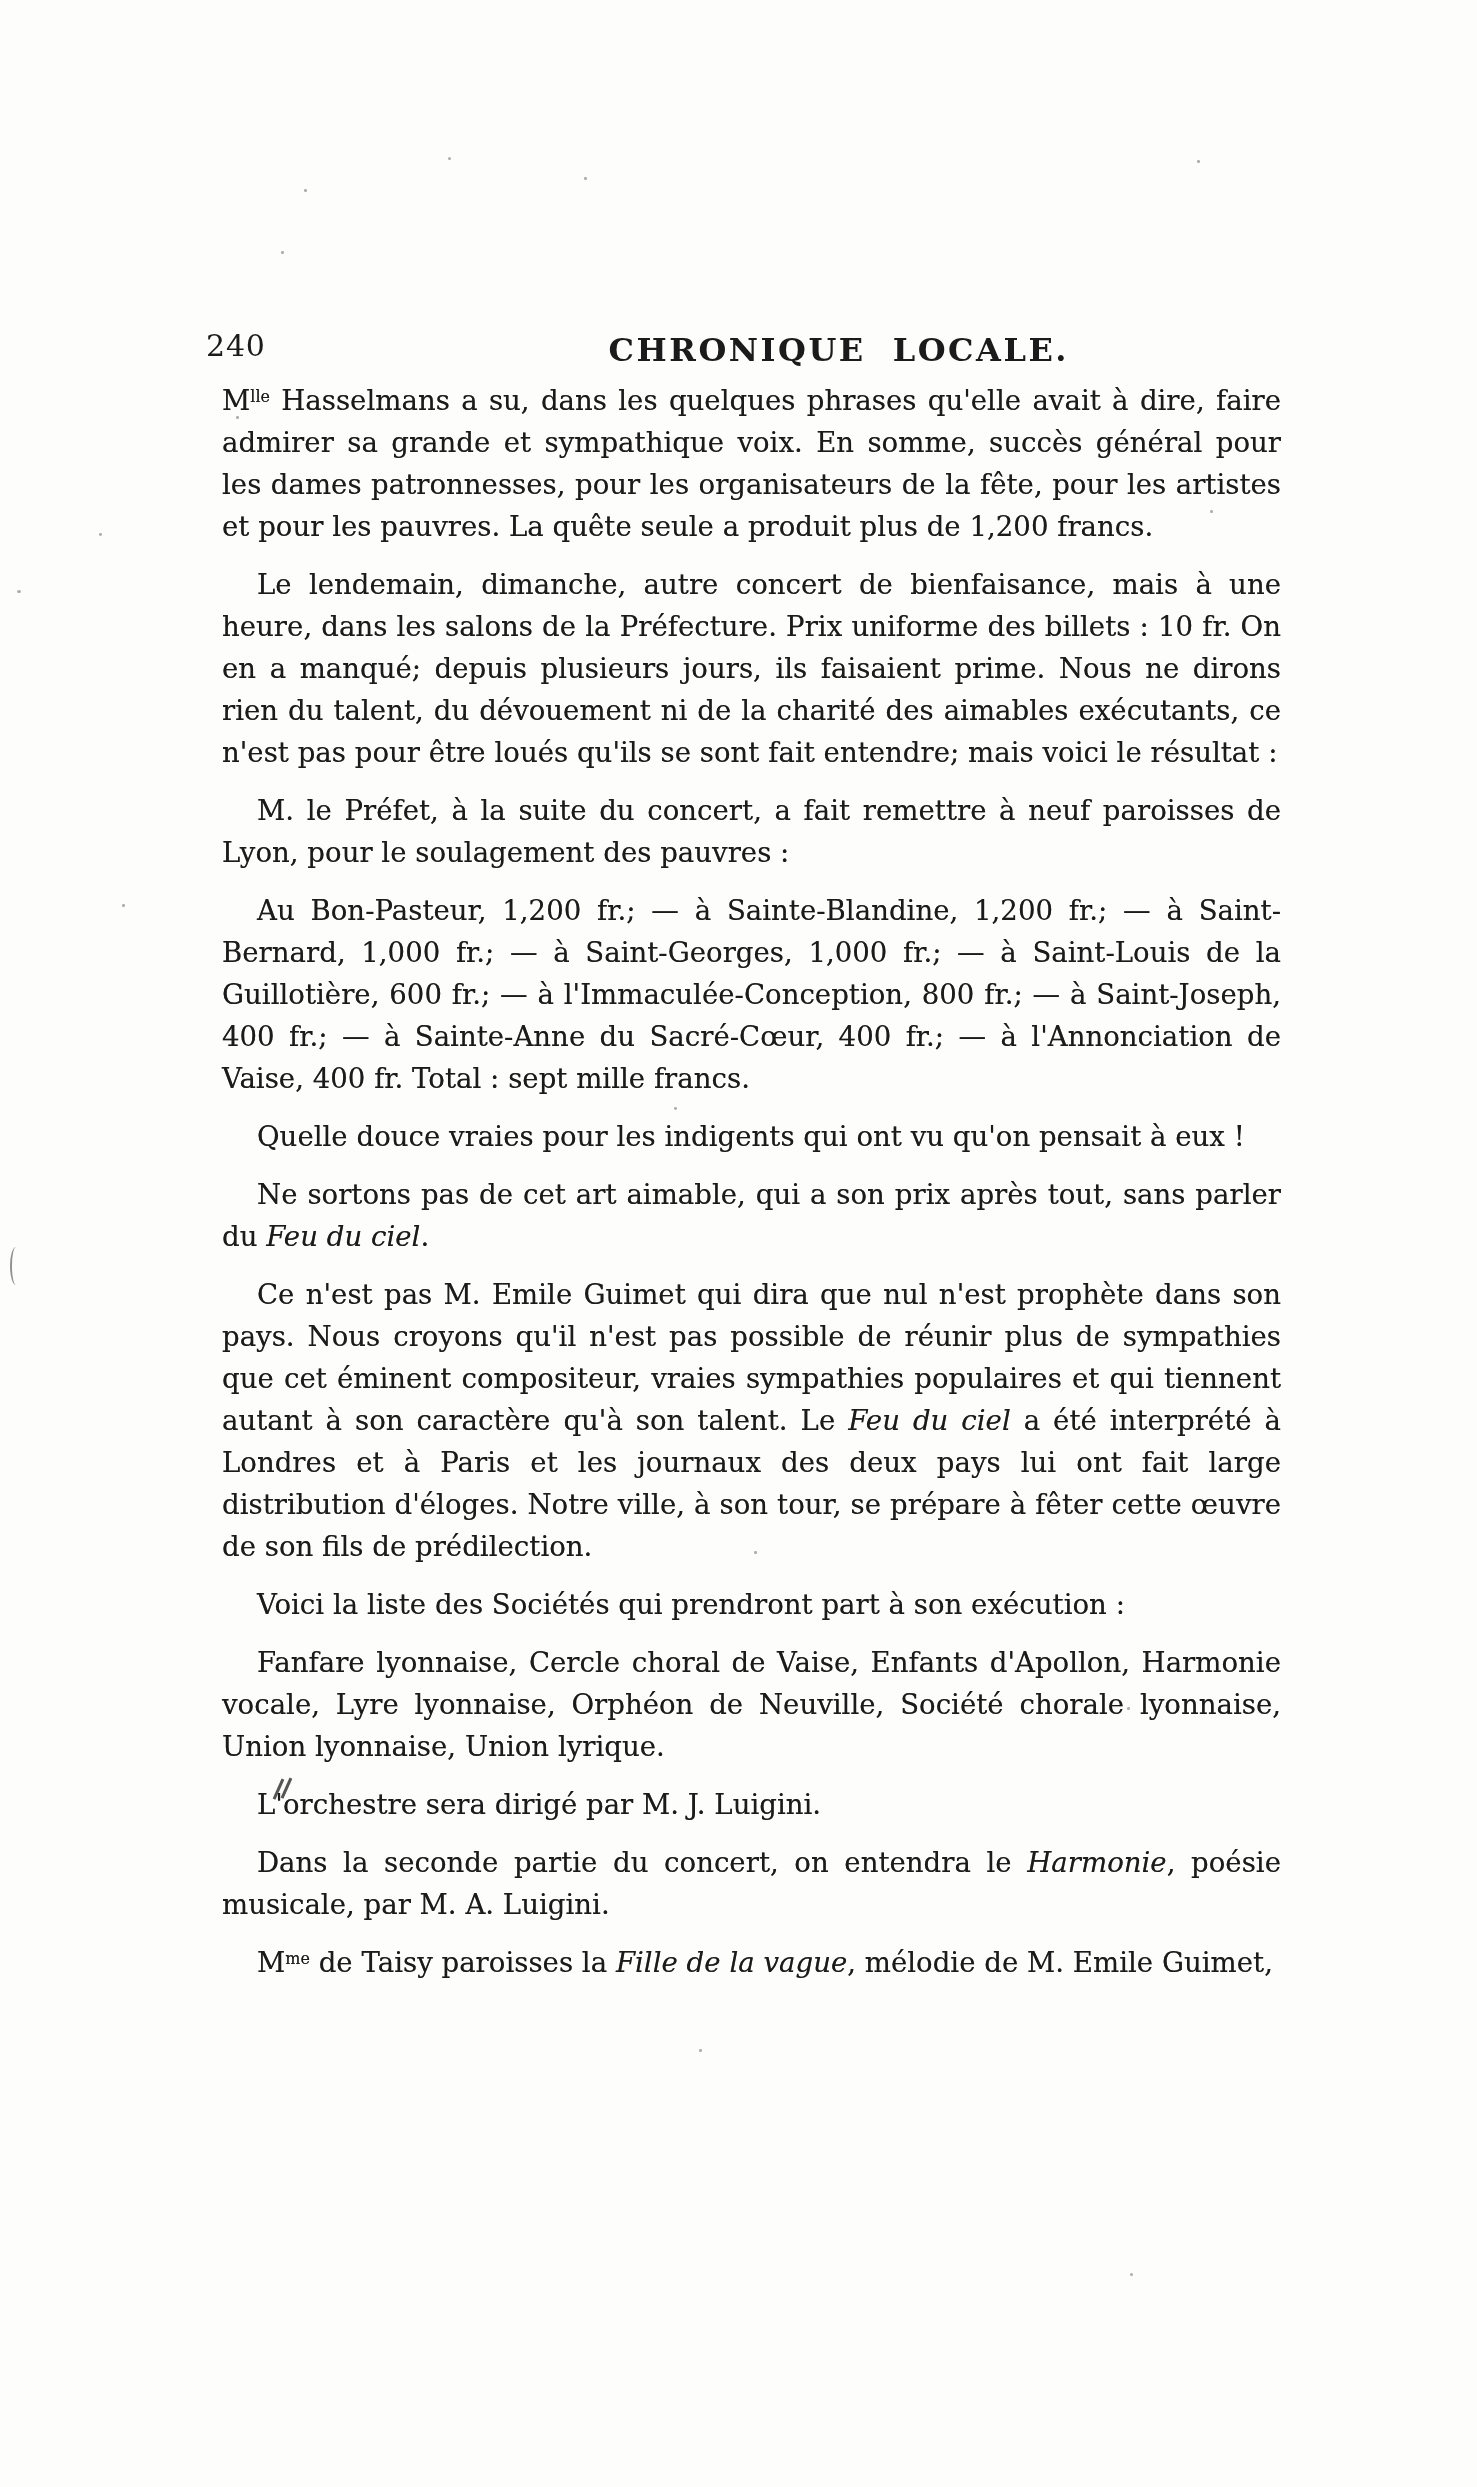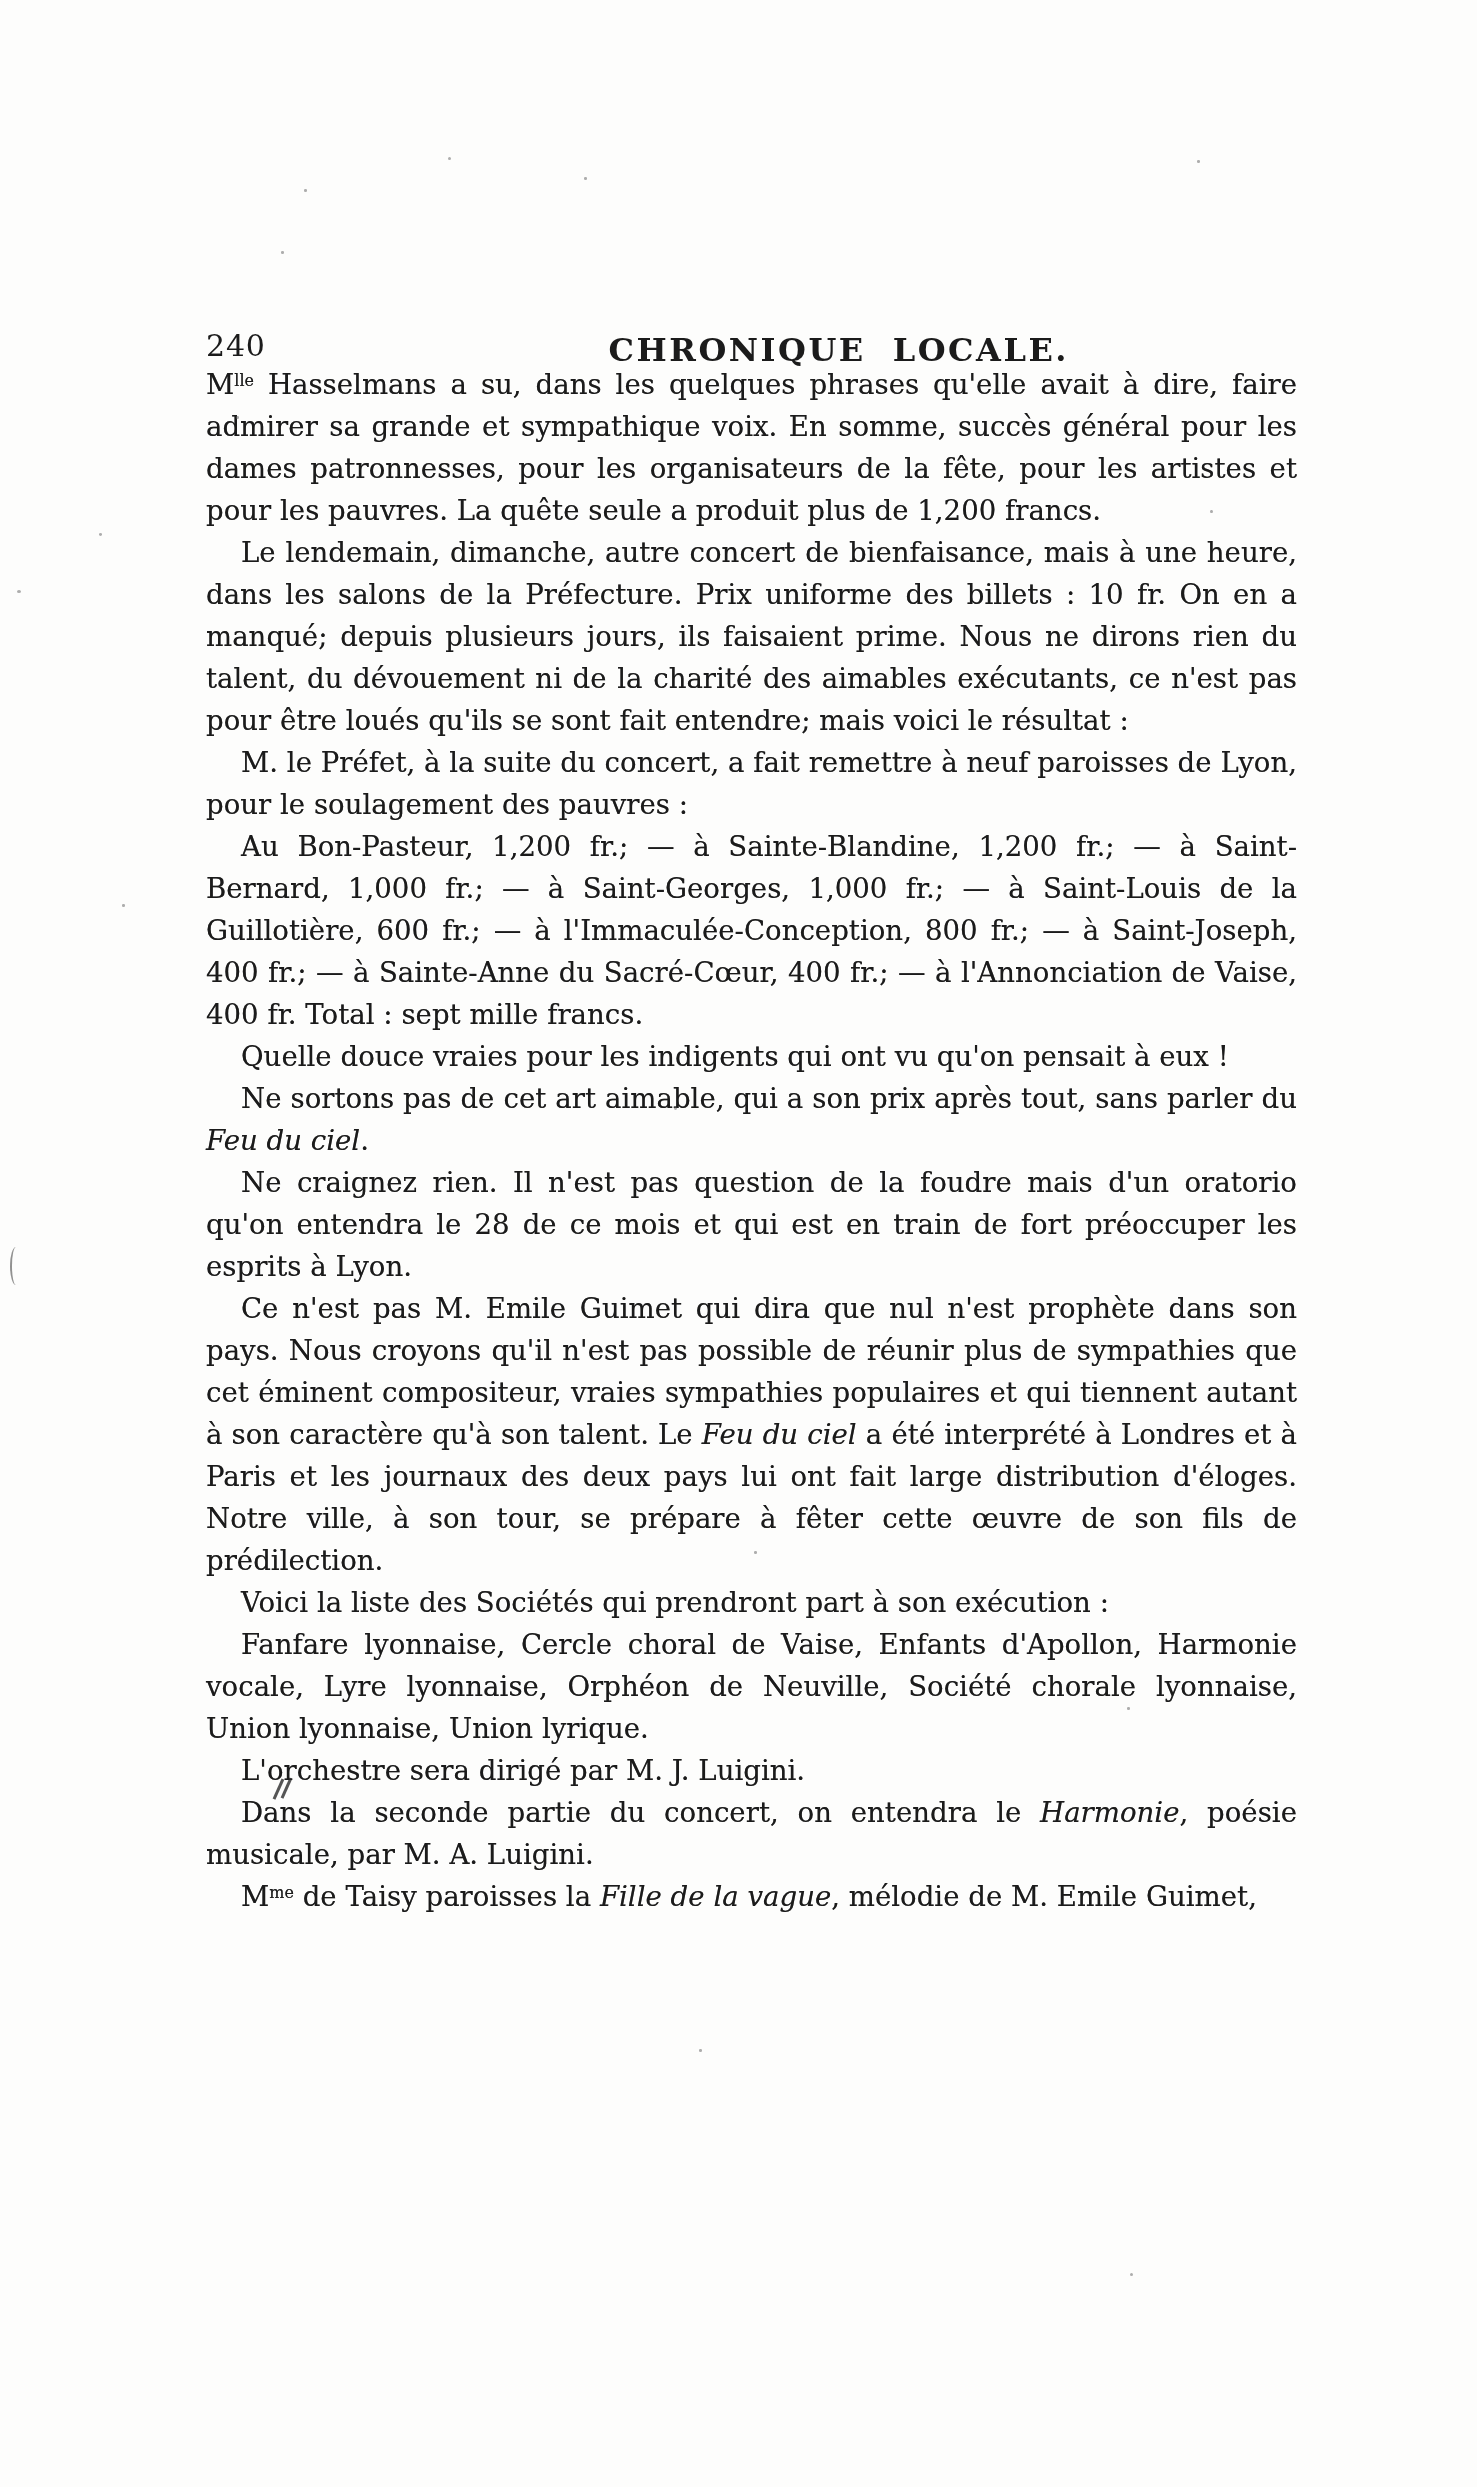--- a/index.html
+++ b/index.html
@@ -48,21 +48,21 @@
     position: absolute;
     top: 364px;
     left: 206px;
     width: 1091px;
     font-size: 27.6px;
     line-height: 42px;
     text-align: justify;
     text-shadow: 0 0 0.6px rgba(10,10,10,0.55);
   }
   .text-block p {
-    margin: 0;
+    margin: 16px;
     text-indent: 35px;
   }
   .text-block p.no-indent {
     text-indent: 0;
   }
   .text-block sup {
     font-size: 0.58em;
     line-height: 0;
     position: relative;
     top: -0.5em;
@@ -105,21 +105,20 @@
     <span class="running-head">CHRONIQUE LOCALE.</span>
   </div>
 
   <div class="text-block">
       <p class="no-indent"><span>M</span><sup>lle</sup><span> Hasselmans a su, dans les quelques phrases qu'elle avait à dire, faire admirer sa grande et sympathique voix. En somme, succès général pour les dames patronnesses, pour les organisateurs de la fête, pour les artistes et pour les pauvres. La quête seule a produit plus de 1,200 francs.</span></p>
       <p><span>Le lendemain, dimanche, autre concert de bienfaisance, mais à une heure, dans les salons de la Préfecture. Prix uniforme des billets : 10 fr. On en a manqué; depuis plusieurs jours, ils faisaient prime. Nous ne dirons rien du talent, du dévouement ni de la charité des aimables exécutants, ce n'est pas pour être loués qu'ils se sont fait entendre; mais voici le résultat :</span></p>
       <p><span>M. le Préfet, à la suite du concert, a fait remettre à neuf paroisses de Lyon, pour le soulagement des pauvres :</span></p>
       <p><span>Au Bon-Pasteur, 1,200 fr.; — à Sainte-Blandine, 1,200 fr.; — à Saint-Bernard, 1,000 fr.; — à Saint-Georges, 1,000 fr.; — à Saint-Louis de la Guillotière, 600 fr.; — à l'Immaculée-Conception, 800 fr.; — à Saint-Joseph, 400 fr.; — à Sainte-Anne du Sacré-Cœur, 400 fr.; — à l'Annonciation de Vaise, 400 fr. Total : sept mille francs.</span></p>
       <p><span>Quelle douce vraies pour les indigents qui ont vu qu'on pensait à eux !</span></p>
       <p><span>Ne sortons pas de cet art aimable, qui a son prix après tout, sans parler du </span><em>Feu du ciel</em><span>.</span></p>
-      <p><span>Ne craignez rien. Il n'est pas question de la foudre mais d'un oratorio qu'on entendra le 28 de ce mois et qui est en train de fort préoccuper les esprits à Lyon.</span></p>
       <p><span>Ce n'est pas M. Emile Guimet qui dira que nul n'est prophète dans son pays. Nous croyons qu'il n'est pas possible de réunir plus de sympathies que cet éminent compositeur, vraies sympathies populaires et qui tiennent autant à son caractère qu'à son talent. Le </span><em>Feu du ciel</em><span> a été interprété à Londres et à Paris et les journaux des deux pays lui ont fait large distribution d'éloges. Notre ville, à son tour, se prépare à fêter cette œuvre de son fils de prédilection.</span></p>
       <p><span>Voici la liste des Sociétés qui prendront part à son exécution :</span></p>
       <p><span>Fanfare lyonnaise, Cercle choral de Vaise, Enfants d'Apollon, Harmonie vocale, Lyre lyonnaise, Orphéon de Neuville, Société chorale lyonnaise, Union lyonnaise, Union lyrique.</span></p>
       <p><span>L'orchestre sera dirigé par M. J. Luigini.</span></p>
       <p><span>Dans la seconde partie du concert, on entendra le </span><em>Harmonie</em><span>, poésie musicale, par M. A. Luigini.</span></p>
       <p><span>M</span><sup>me</sup><span> de Taisy paroisses la </span><em>Fille de la vague</em><span>, mélodie de M. Emile Guimet,</span></p>
     </div>
 
   <div class="speck" style="left:448px; top:157px; width:3.3px; height:3.3px;"></div>
   <div class="speck" style="left:584px; top:177px; width:2.5px; height:2.5px;"></div>

